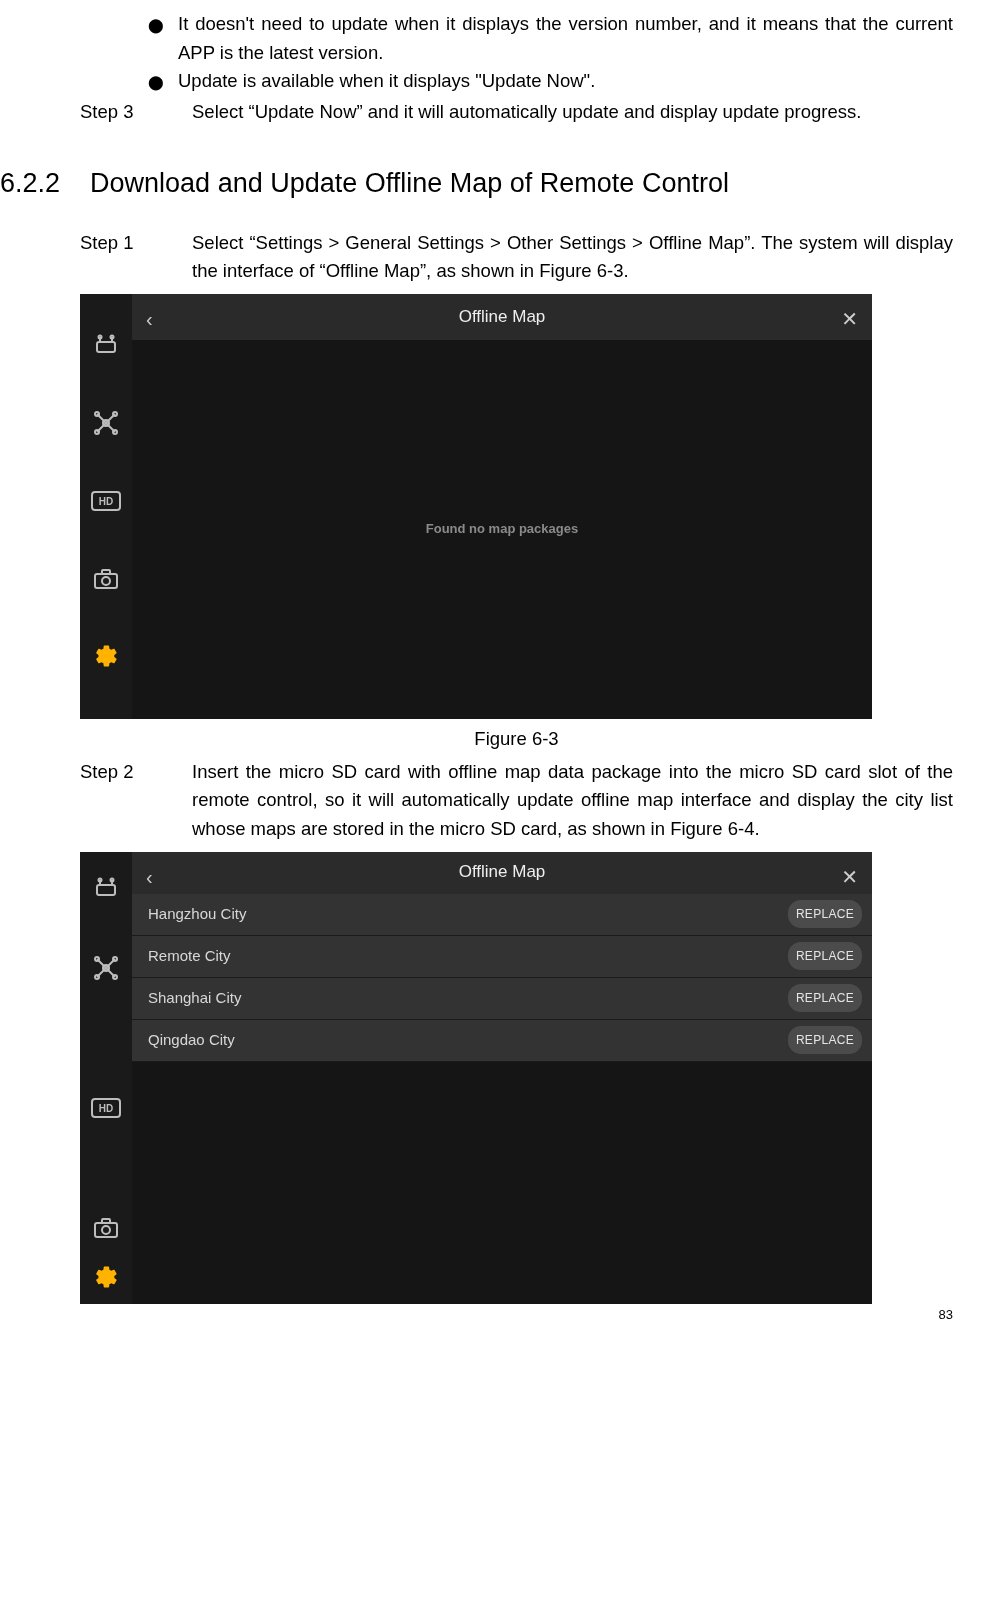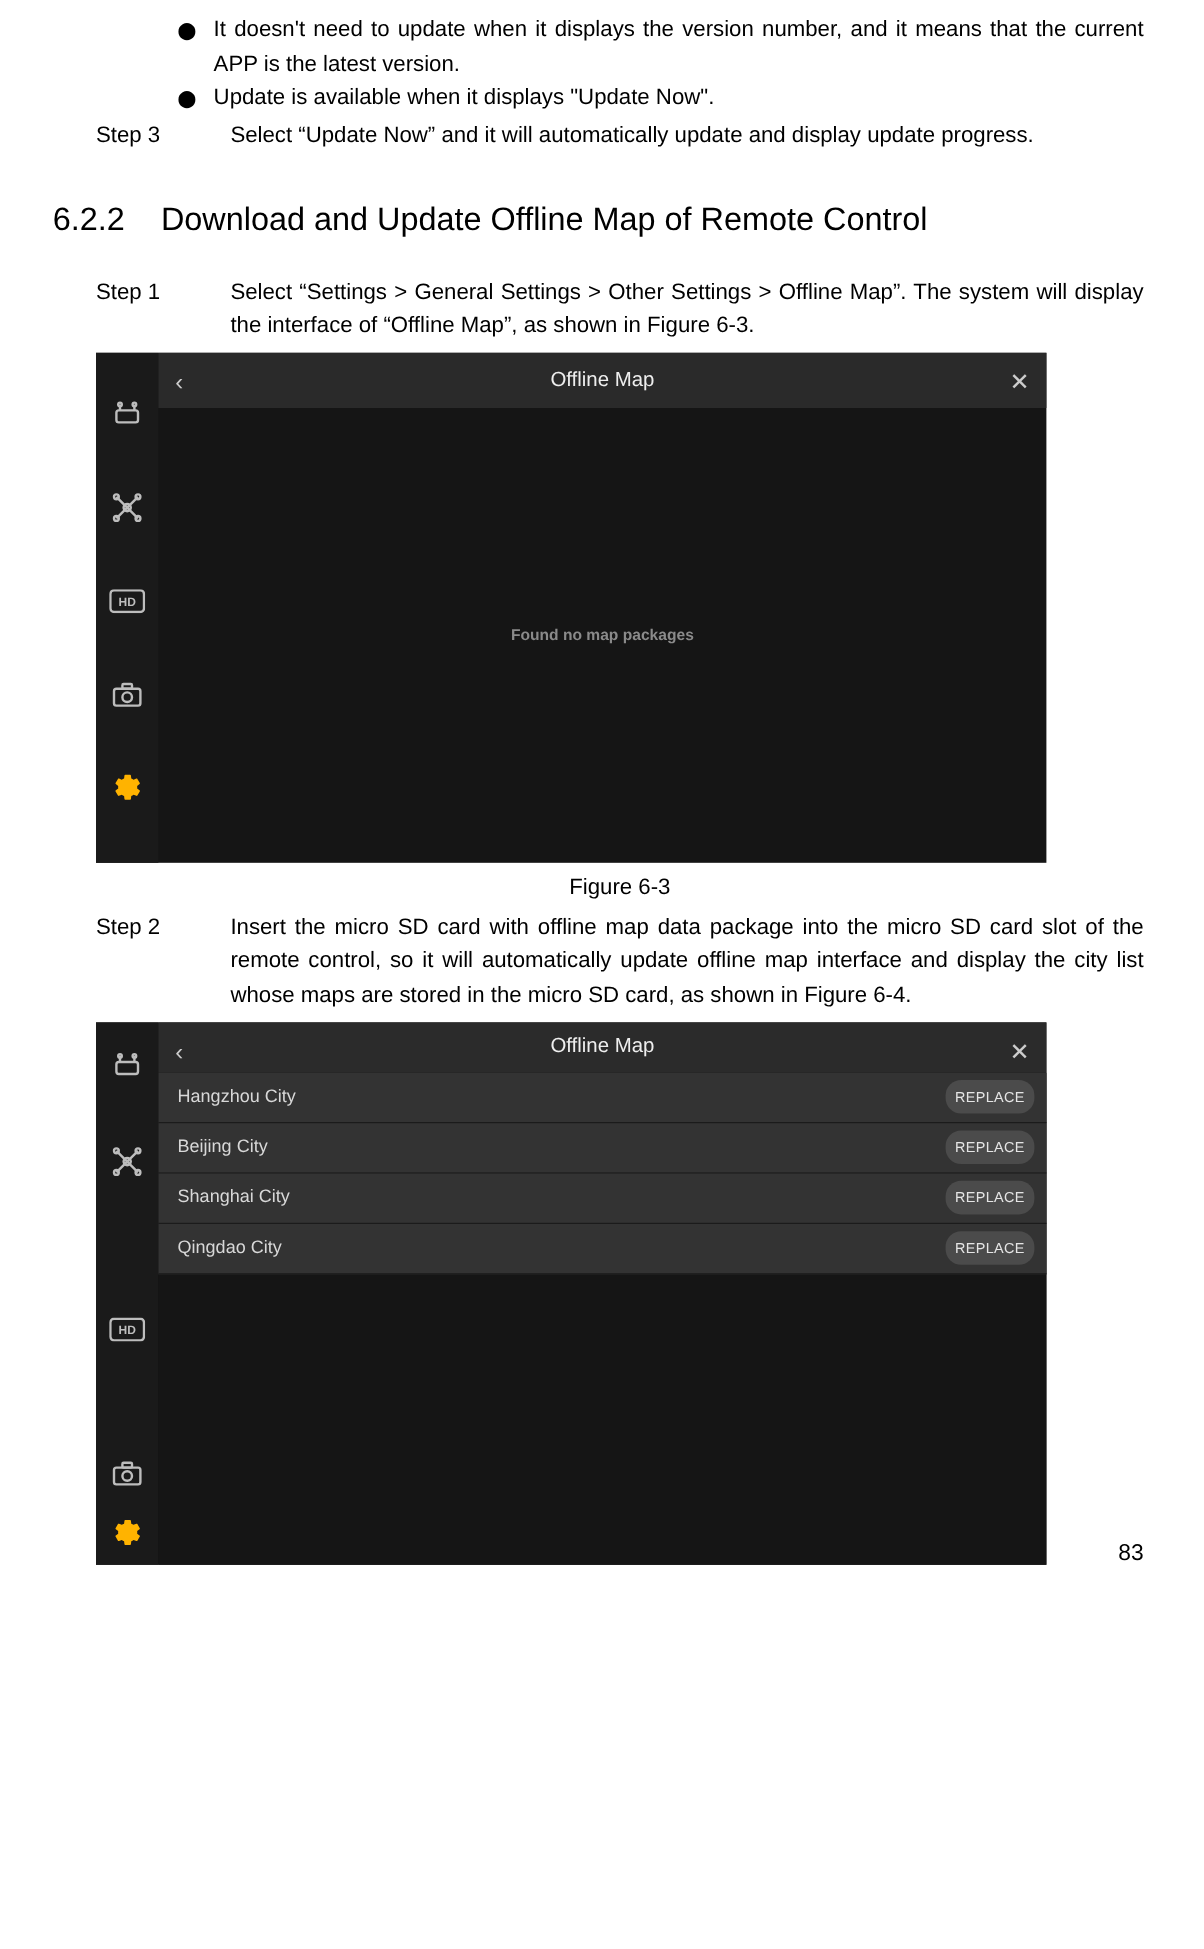--- a/index.html
+++ b/index.html
@@ -8,40 +8,40 @@
     font-size: 18.5px;
     line-height: 1.55;
     color: #000;
     background: #fff;
     width: 1003px;
     padding: 10px 50px 30px 0;
     position: relative;
   }
   .page-num {
     position: absolute;
-    bottom: 24px;
+    bottom: 8px;
     right: 50px;
-    font-size: 19px;
+    font-size: 13px;
   }
   .content { margin-left: 80px; }
   .bullet-block { margin-left: 68px; }
   .bullet-row { display: flex; align-items: flex-start; }
   .bullet-dot { width: 30px; flex-shrink: 0; font-size: 14px; padding-top: 5px; }
   .bullet-text { flex: 1; text-align: justify; }
   .step-row { display: flex; align-items: flex-start; margin-top: 2px; }
   .step-label { width: 50px; flex-shrink: 0; white-space: nowrap; }
   .step-gap { width: 18px; flex-shrink: 0; }
   .step-text { flex: 1; text-align: justify; margin-left: 44px; }
   h2.section {
     font-size: 27px;
     font-weight: normal;
     margin: 36px 0 24px 0;
     font-family: Arial, sans-serif;
   }
-  .sec-num { margin-right: 30px; margin-left: 44px; }
+  .sec-num { margin-right: 30px; }
   .intro { text-align: justify; }
   .figure-caption { text-align: center; margin: 6px 0 4px 0; }
 
   
   .ui-shot {
     width: 792px;
     height: 425px;
     margin: 8px 0 0 0;
     background: #151515;
     display: flex;
@@ -295,21 +295,21 @@
         <span class="ui-back">‹</span>
         <span>Offline Map</span>
         <span class="ui-close">✕</span>
       </div>
       <div class="ui-list">
         <div class="ui-row">
           <span>Hangzhou City</span>
           <span class="ui-replace">REPLACE</span>
         </div>
         <div class="ui-row">
-          <span>Beijing City</span>
+          <span>Remote City</span>
           <span class="ui-replace">REPLACE</span>
         </div>
         <div class="ui-row">
           <span>Shanghai City</span>
           <span class="ui-replace">REPLACE</span>
         </div>
         <div class="ui-row">
           <span>Qingdao City</span>
           <span class="ui-replace">REPLACE</span>
         </div>

